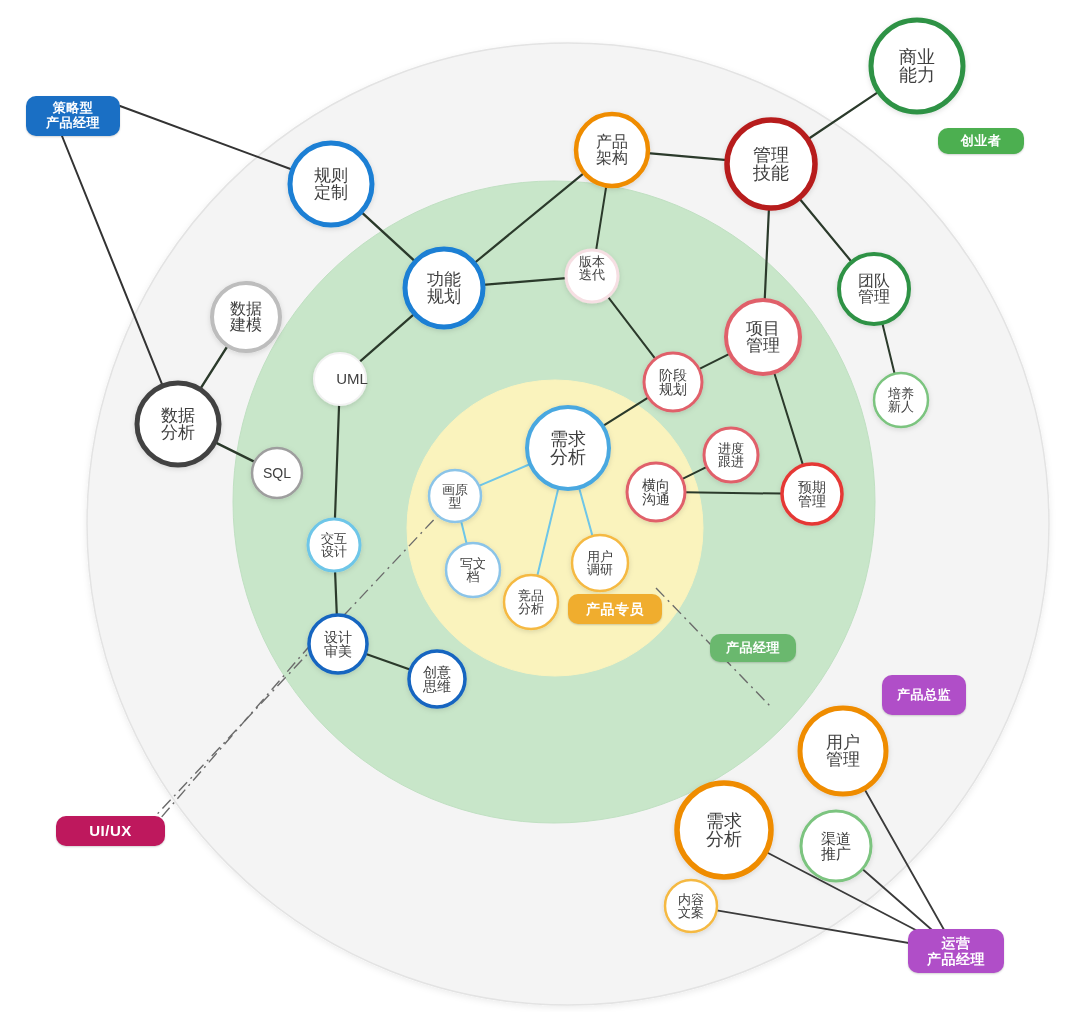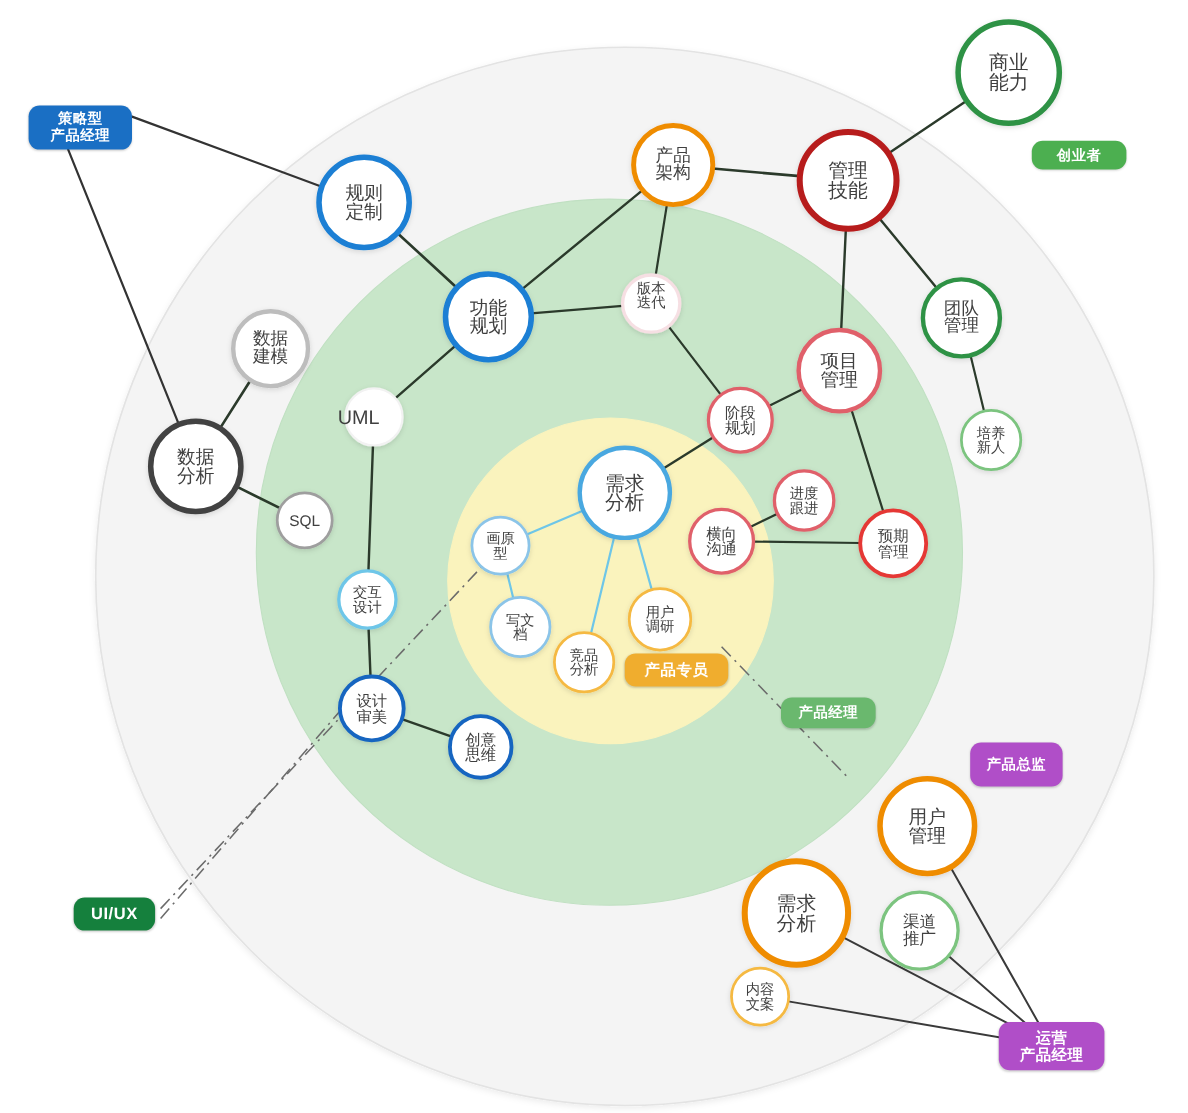--- a/index.html
+++ b/index.html
@@ -124,21 +124,21 @@
 新人</div>
       <div class="node-label" style="position: absolute; left: 212px; top: 283px; width: 68px; height: 68px; display: flex; align-items: center; justify-content: center; font-size: 16px;">数据
 建模</div>
       <div class="node-label" style="position: absolute; left: 137px; top: 383px; width: 82px; height: 82px; display: flex; align-items: center; justify-content: center; font-size: 17px;">数据
 分析</div>
       <div class="node-label" style="position: absolute; left: 252px; top: 448px; width: 50px; height: 50px; display: flex; align-items: center; justify-content: center; font-size: 14px;">SQL</div>
       <div class="node-label" style="position: absolute; left: 405px; top: 249px; width: 78px; height: 78px; display: flex; align-items: center; justify-content: center; font-size: 17px;">功能
 规划</div>
       <div class="node-label" style="position: absolute; left: 566px; top: 250px; width: 52px; height: 36px; display: flex; align-items: center; justify-content: center; font-size: 13px;">版本
 迭代</div>
-      <div class="node-label" style="position: absolute; left: 300px; top: 353px; width: 52px; height: 52px; display: flex; align-items: center; justify-content: center; font-size: 18px;">UML</div>
+      <div class="node-label" style="position: absolute; left: 326px; top: 353px; width: 52px; height: 52px; display: flex; align-items: center; justify-content: center; font-size: 15px;">UML</div>
       <div class="node-label" style="position: absolute; left: 308px; top: 519px; width: 52px; height: 52px; display: flex; align-items: center; justify-content: center; font-size: 13px;">交互
 设计</div>
       <div class="node-label" style="position: absolute; left: 309px; top: 615px; width: 58px; height: 58px; display: flex; align-items: center; justify-content: center; font-size: 14px;">设计
 审美</div>
       <div class="node-label" style="position: absolute; left: 409px; top: 651px; width: 56px; height: 56px; display: flex; align-items: center; justify-content: center; font-size: 14px;">创意
 思维</div>
       <div class="node-label" style="position: absolute; left: 726px; top: 300px; width: 74px; height: 74px; display: flex; align-items: center; justify-content: center; font-size: 17px;">项目
 管理</div>
       <div class="node-label" style="position: absolute; left: 644px; top: 353px; width: 58px; height: 58px; display: flex; align-items: center; justify-content: center; font-size: 14px;">阶段
 规划</div>
@@ -167,17 +167,17 @@
       <div class="node-label" style="position: absolute; left: 665px; top: 880px; width: 52px; height: 52px; display: flex; align-items: center; justify-content: center; font-size: 13px;">内容
 文案</div>
     </div>
   <div id="badges-layer">
       <div class="badge" style="left: 26px; top: 96px; width: 94px; height: 40px; background: rgb(26, 111, 196); font-size: 13px;">策略型
 产品经理</div>
       <div class="badge" style="left: 938px; top: 128px; width: 86px; height: 26px; background: rgb(76, 175, 80); font-size: 13px;">创业者</div>
       <div class="badge" style="left: 568px; top: 594px; width: 94px; height: 30px; background: rgb(240, 173, 46); font-size: 14px;">产品专员</div>
       <div class="badge" style="left: 710px; top: 634px; width: 86px; height: 28px; background: rgb(106, 184, 110); font-size: 13px;">产品经理</div>
       <div class="badge" style="left: 882px; top: 675px; width: 84px; height: 40px; background: rgb(176, 78, 200); font-size: 13px;">产品总监</div>
-      <div class="badge" style="left: 56px; top: 816px; width: 74px; height: 30px; background: #15803d; font-size: 15px; margin-left: 11px;">UI/UX</div>
+      <div class="badge" style="left: 56px; top: 816px; width: 109px; height: 30px; background: #be185d; font-size: 15px;">UI/UX</div>
       <div class="badge" style="left: 908px; top: 929px; width: 96px; height: 44px; background: rgb(176, 78, 200); font-size: 14px;">运营
 产品经理</div>
     </div>
 </div>
 
 </body></html>

